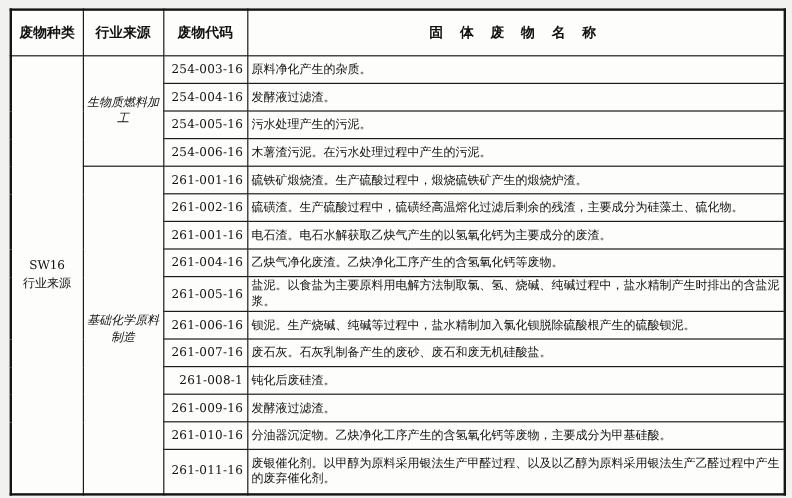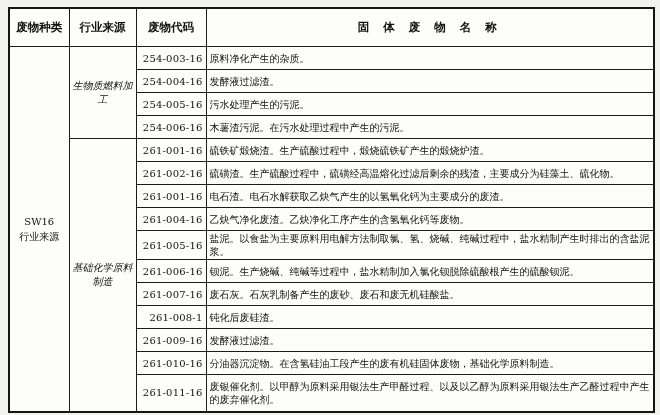--- a/index.html
+++ b/index.html
@@ -153,21 +153,21 @@
         <tr>
           <td class="code-cell">261-008-1</td>
           <td class="name-cell">钝化后废硅渣。</td>
         </tr>
         <tr>
           <td class="code-cell">261-009-16</td>
           <td class="name-cell">发酵液过滤渣。</td>
         </tr>
         <tr>
           <td class="code-cell">261-010-16</td>
-          <td class="name-cell">分油器沉淀物。在含氢硅油工段产生的废有机硅固体废物，基础化学原料制造。</td>
+          <td class="name-cell">分油器沉淀物。乙炔净化工序产生的含氢氧化钙等废物，主要成分为甲基硅酸。</td>
         </tr>
         <tr>
           <td class="code-cell">261-011-16</td>
           <td class="name-cell">废银催化剂。以甲醇为原料采用银法生产甲醛过程、以及以乙醇为原料采用银法生产乙醛过程中产生的废弃催化剂。</td>
         </tr>
       </tbody>
   </table>
 </div>
 
 </body></html>

